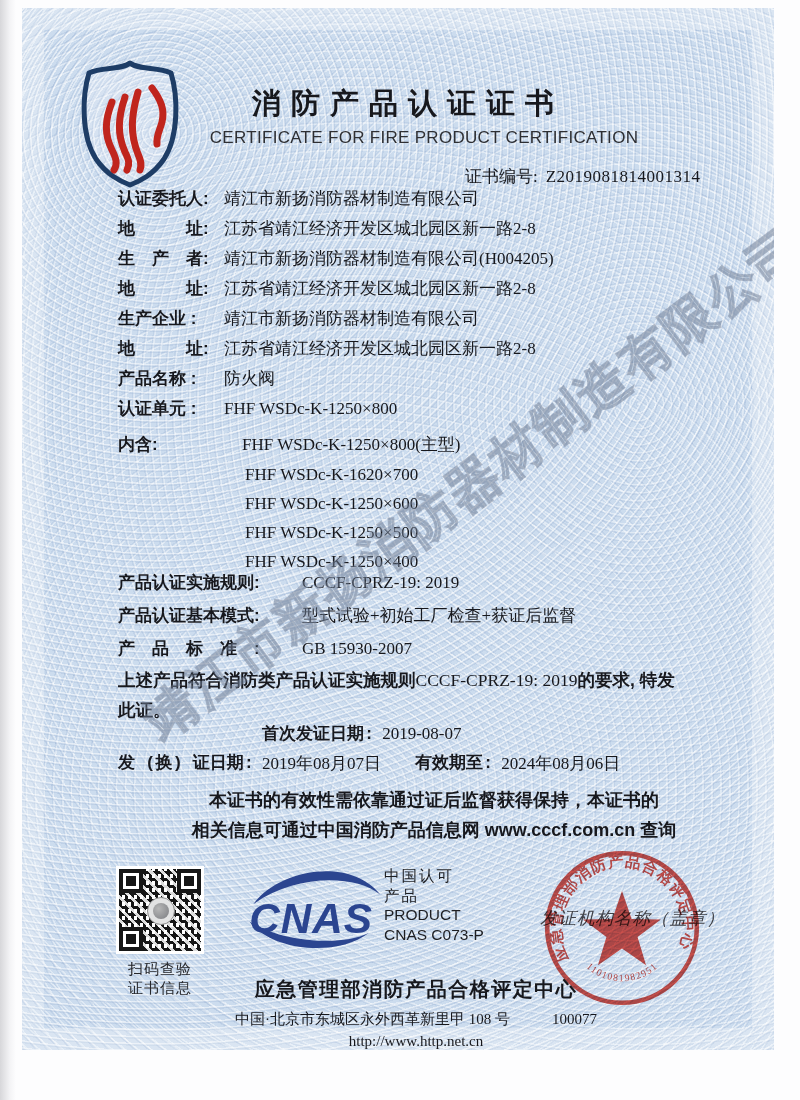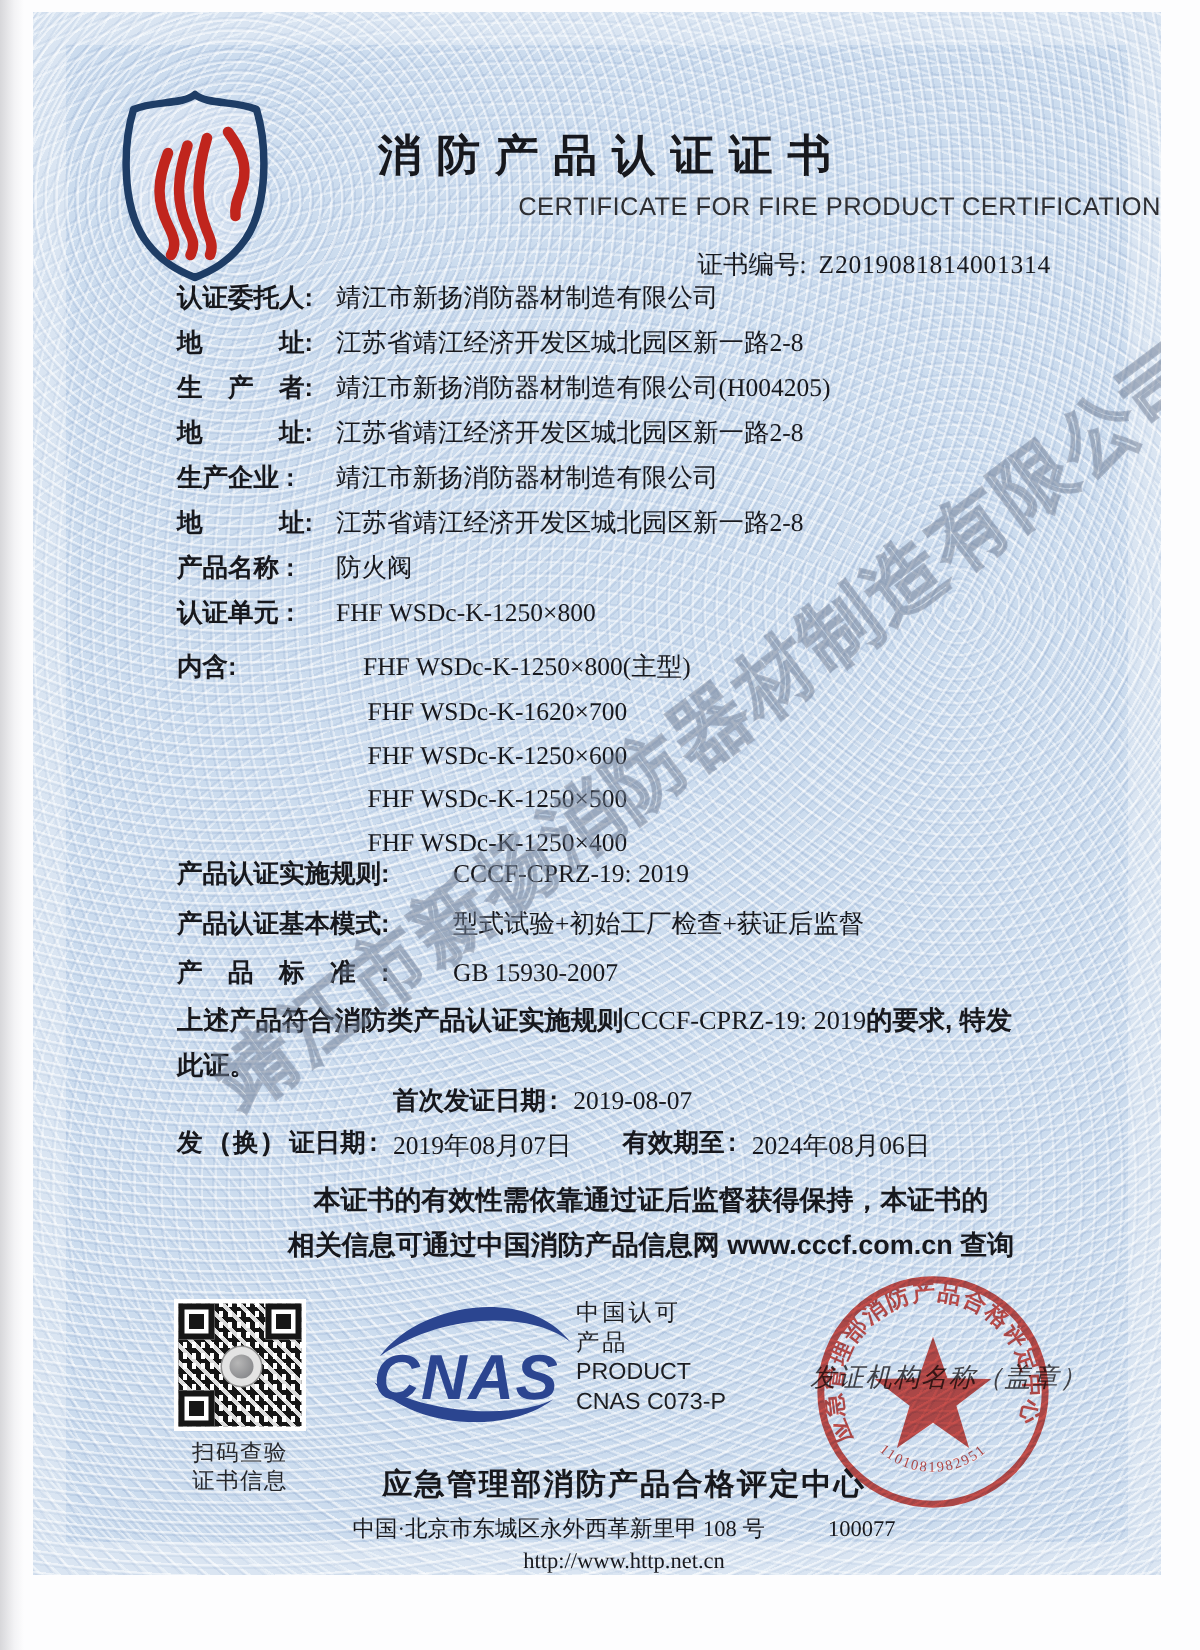--- a/index.html
+++ b/index.html
@@ -22,22 +22,22 @@
   }
   .watermark{
     position:absolute;left:108px;top:692px;white-space:nowrap;z-index:4;pointer-events:none;
     transform:rotate(-37deg);transform-origin:0 0;
     font-size:52px;font-weight:bold;letter-spacing:2px;
     color:rgba(120,134,155,.16);-webkit-text-stroke:1.4px rgba(110,125,148,.45);
   }
   .logo{position:absolute;left:50px;top:50px;width:116px;height:130px;z-index:2}
   .title{position:absolute;top:76px;left:0;width:100%;box-sizing:border-box;padding-left:20px;
     text-align:center;font-size:29px;font-weight:bold;letter-spacing:10px;z-index:2}
-  .subtitle{position:absolute;top:120px;left:0;width:100%;box-sizing:border-box;padding-left:20px;
-    text-align:right;font-size:17px;letter-spacing:.3px;color:#2e2f33;
+  .subtitle{position:absolute;top:120px;left:16px;width:100%;box-sizing:border-box;padding-left:20px;
+    text-align:center;font-size:17px;letter-spacing:.3px;color:#2e2f33;
     font-family:"Liberation Sans","DejaVu Sans",sans-serif;z-index:2}
   .certno{position:absolute;top:157px;left:443px;font-size:17px;z-index:2}
   .certno .num{margin-left:8px;letter-spacing:.5px}
 
   .fields{position:absolute;left:96px;top:176px;width:640px;z-index:2}
   .frow{display:flex;height:30px;line-height:30px;font-size:17px}
   .lab{width:106px;flex:none;font-weight:bold;font-family:"Liberation Sans","DejaVu Sans",sans-serif}
   .val{font-weight:normal}
   .inc{margin-top:6px}
   .inc .lab{width:124px;padding-right:3px;box-sizing:border-box}

